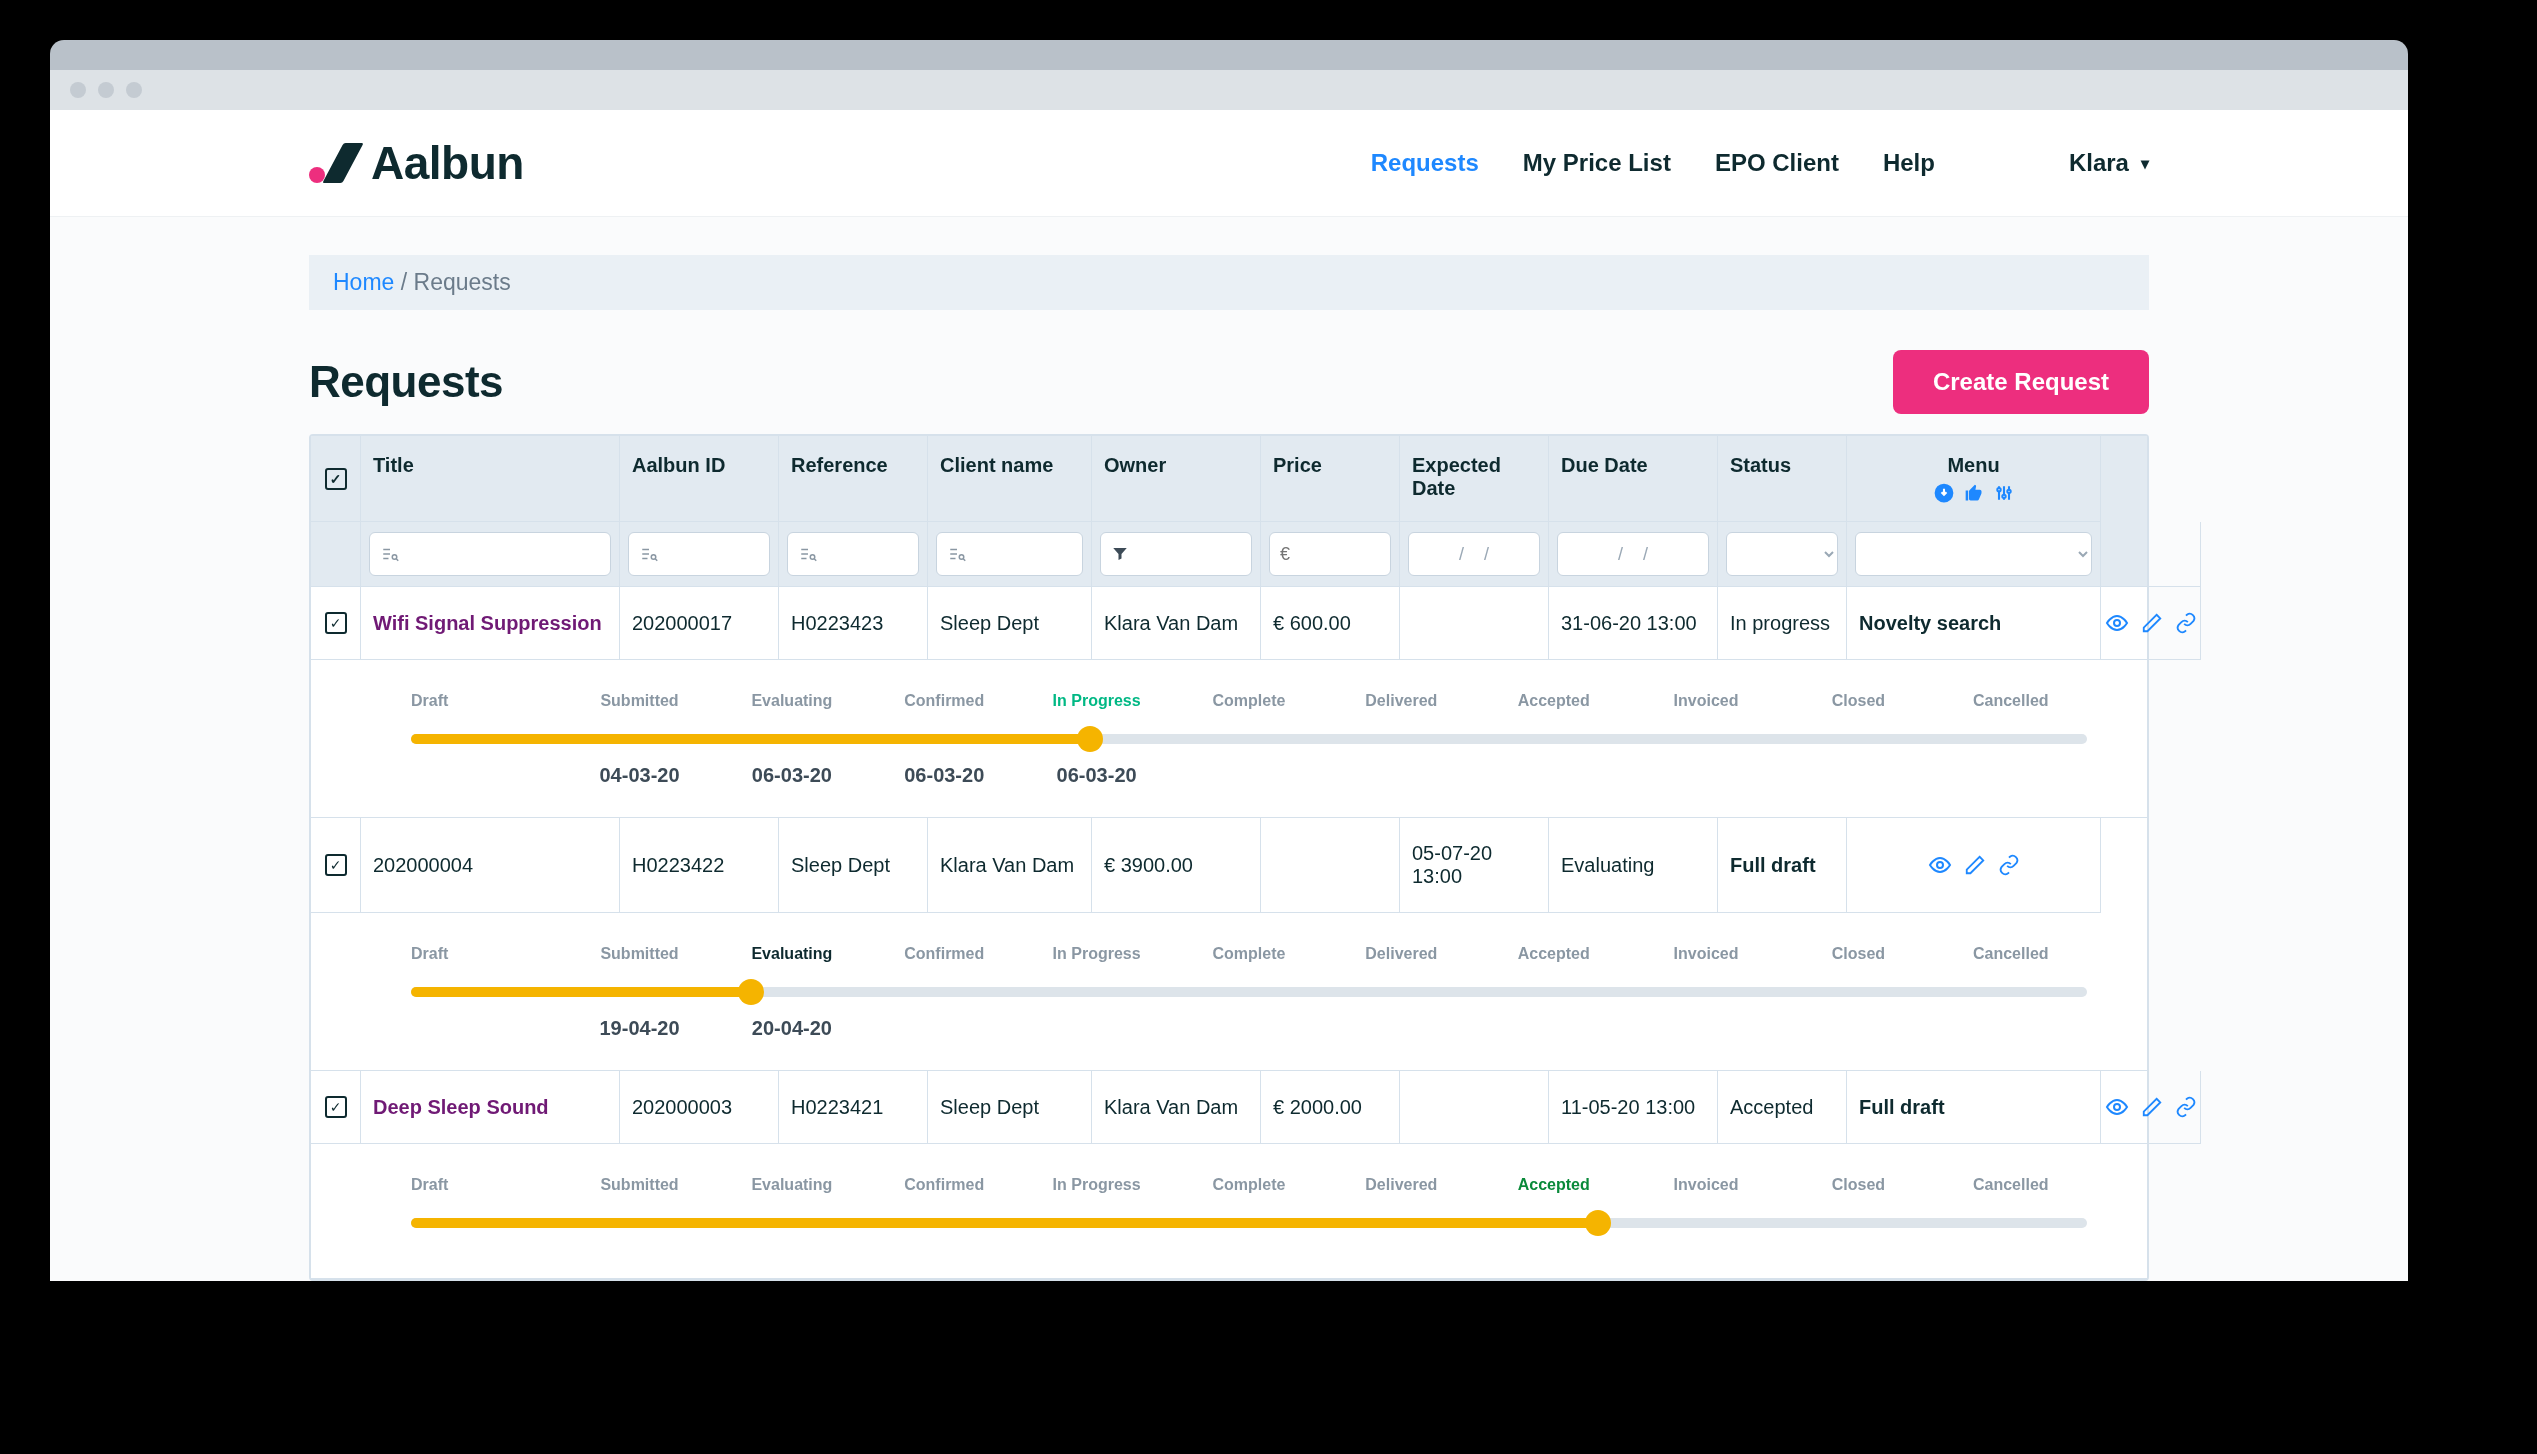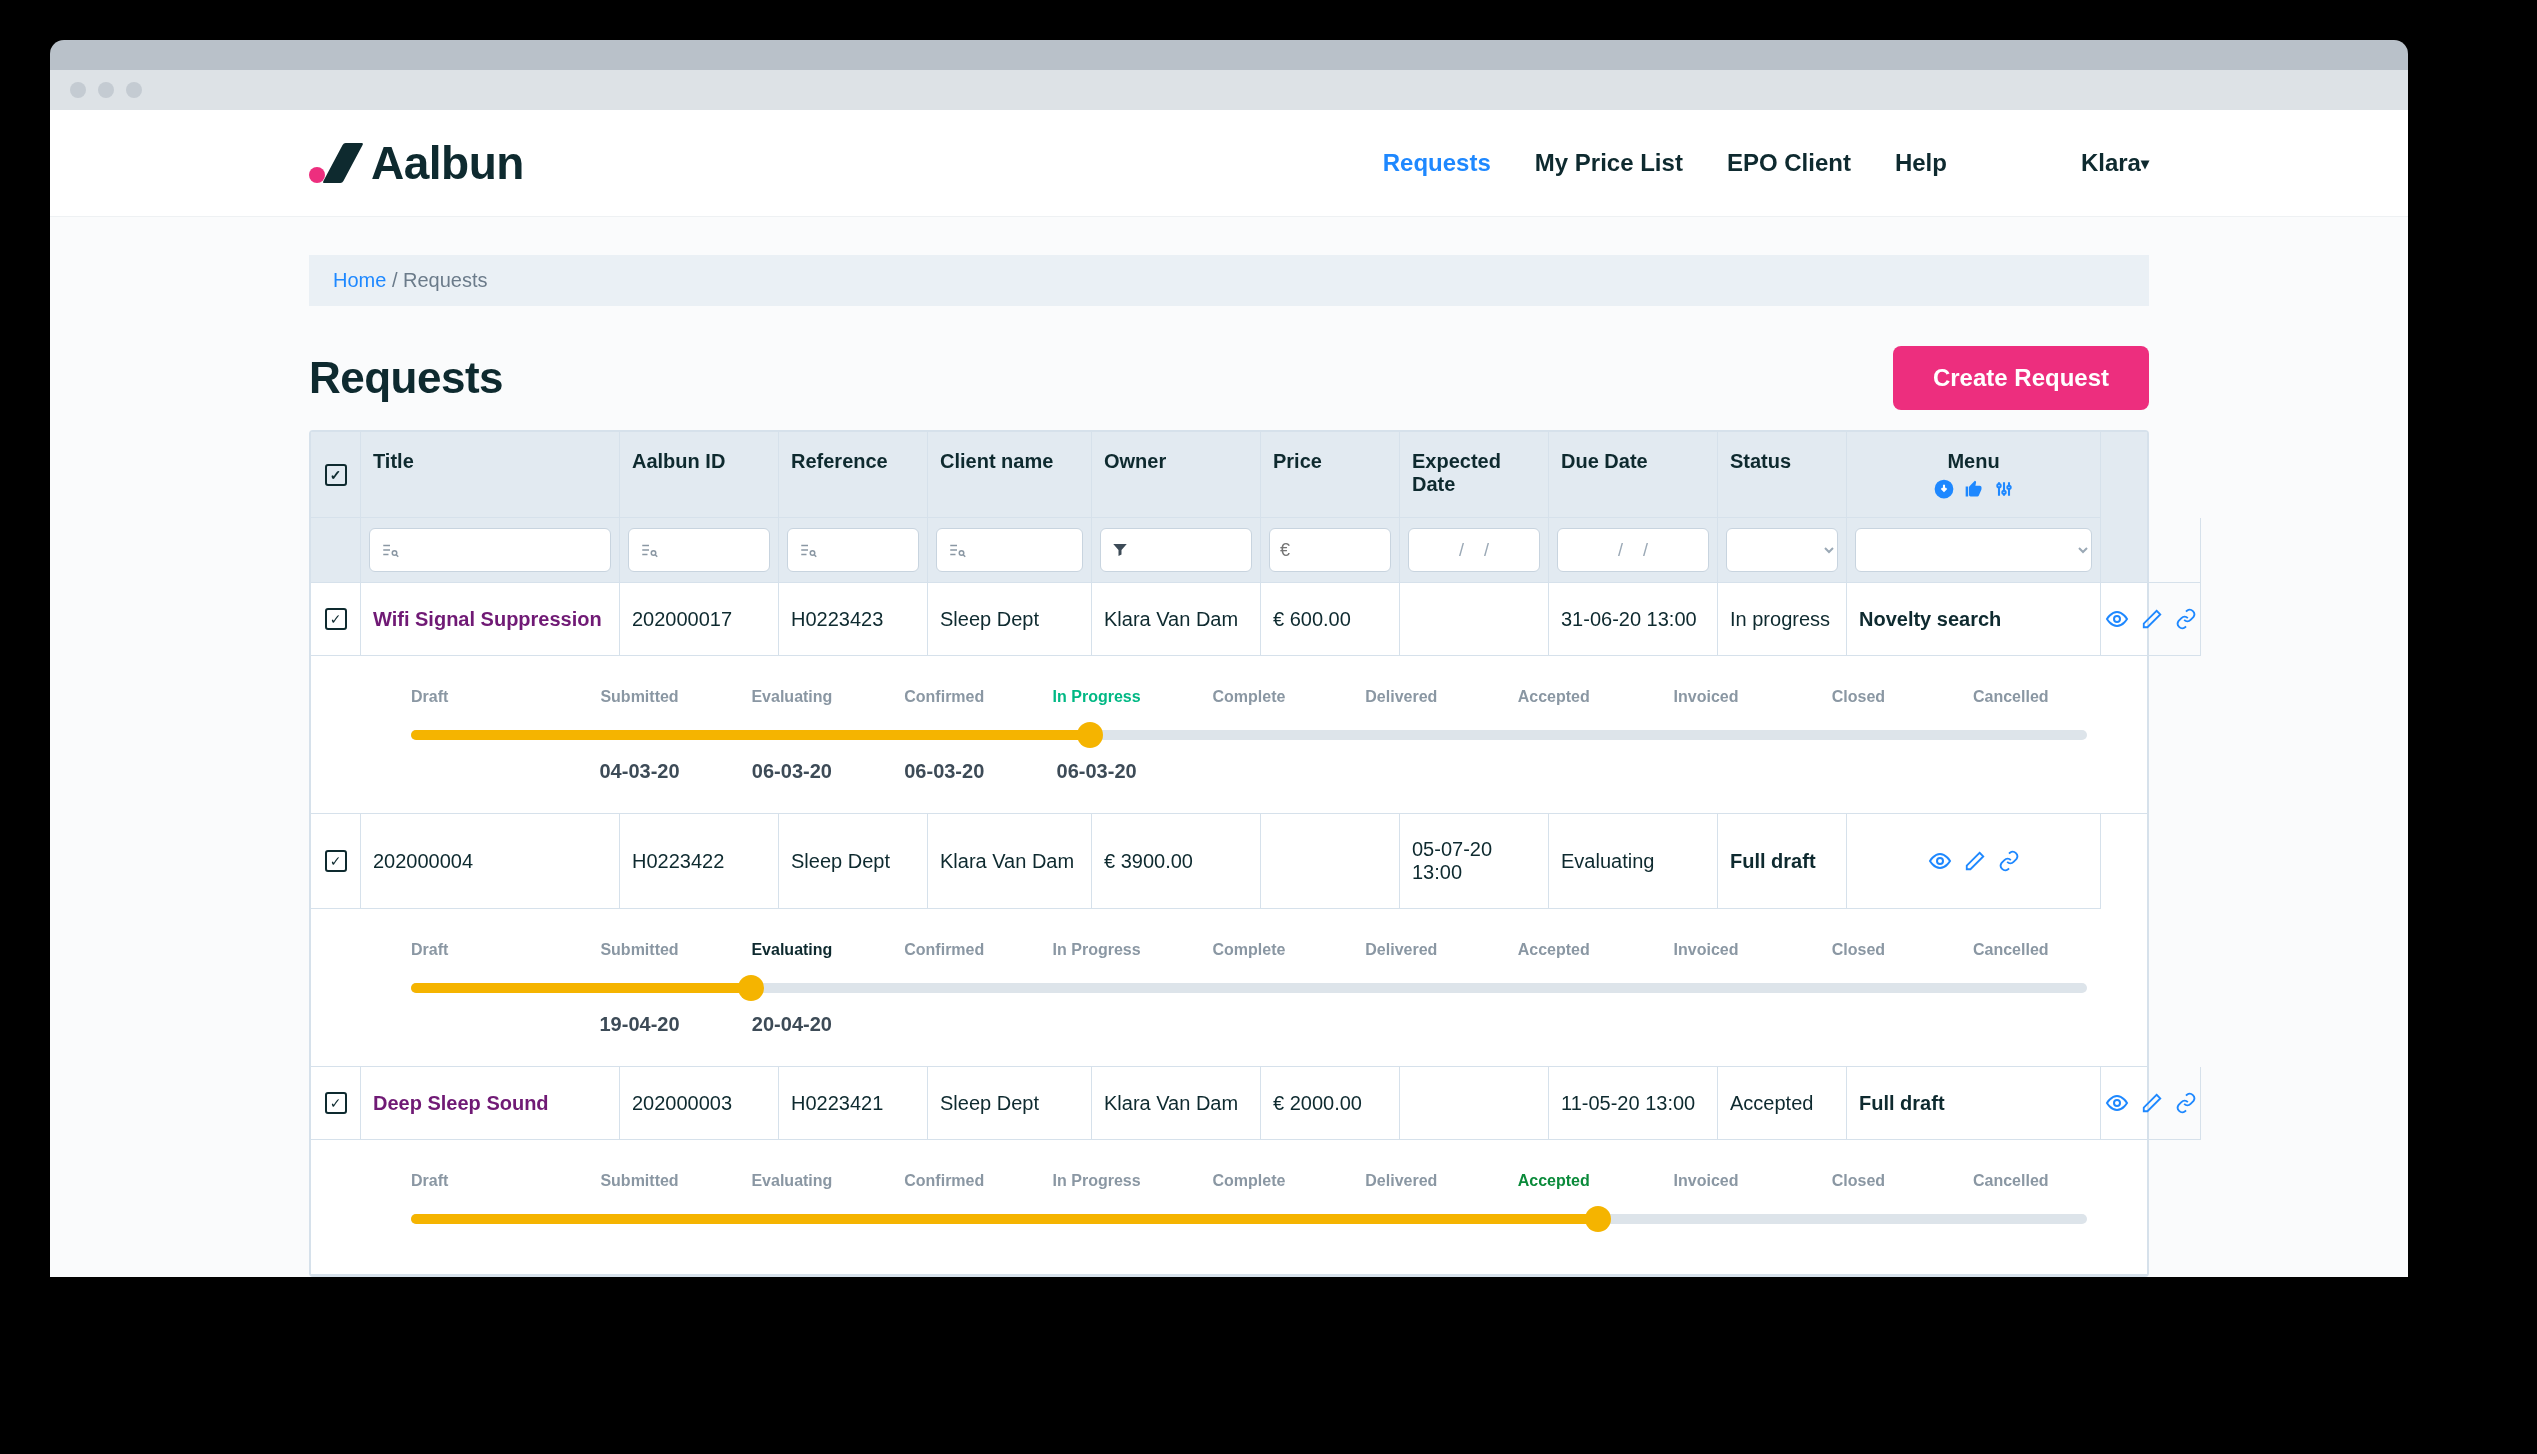--- a/index.html
+++ b/index.html
@@ -88,29 +88,29 @@
     align-items: center;
   }
   .nav-links .active { color: #1e88ff; }
   .nav-user {
     margin-left: 90px;
     font-size: 24px;
     font-weight: 700;
     color: #0e2a2f;
     display: flex;
     align-items: center;
-    gap: 0;
+    gap: 12px;
   }
 
   
   .breadcrumb-wrap {
     margin: 38px 259px 0;
     background: #eaf0f5;
     padding: 14px 24px;
-    font-size: 20px;
+    font-size: 23px;
     color: #6b7b8a;
   }
   .breadcrumb-wrap a { color: #1e88ff; text-decoration: none; }
 
   
   .page-head {
     margin: 40px 259px 20px;
     display: flex;
     align-items: center;
     justify-content: space-between;

